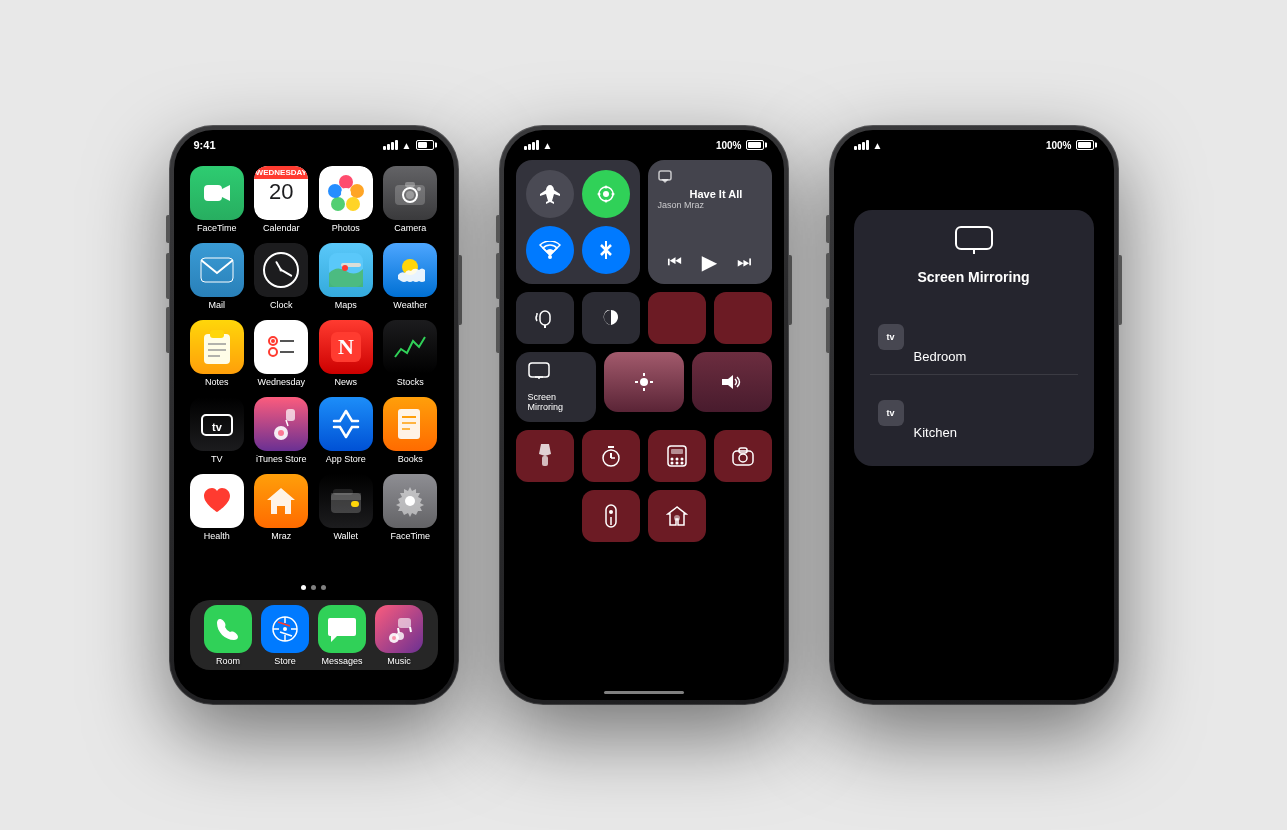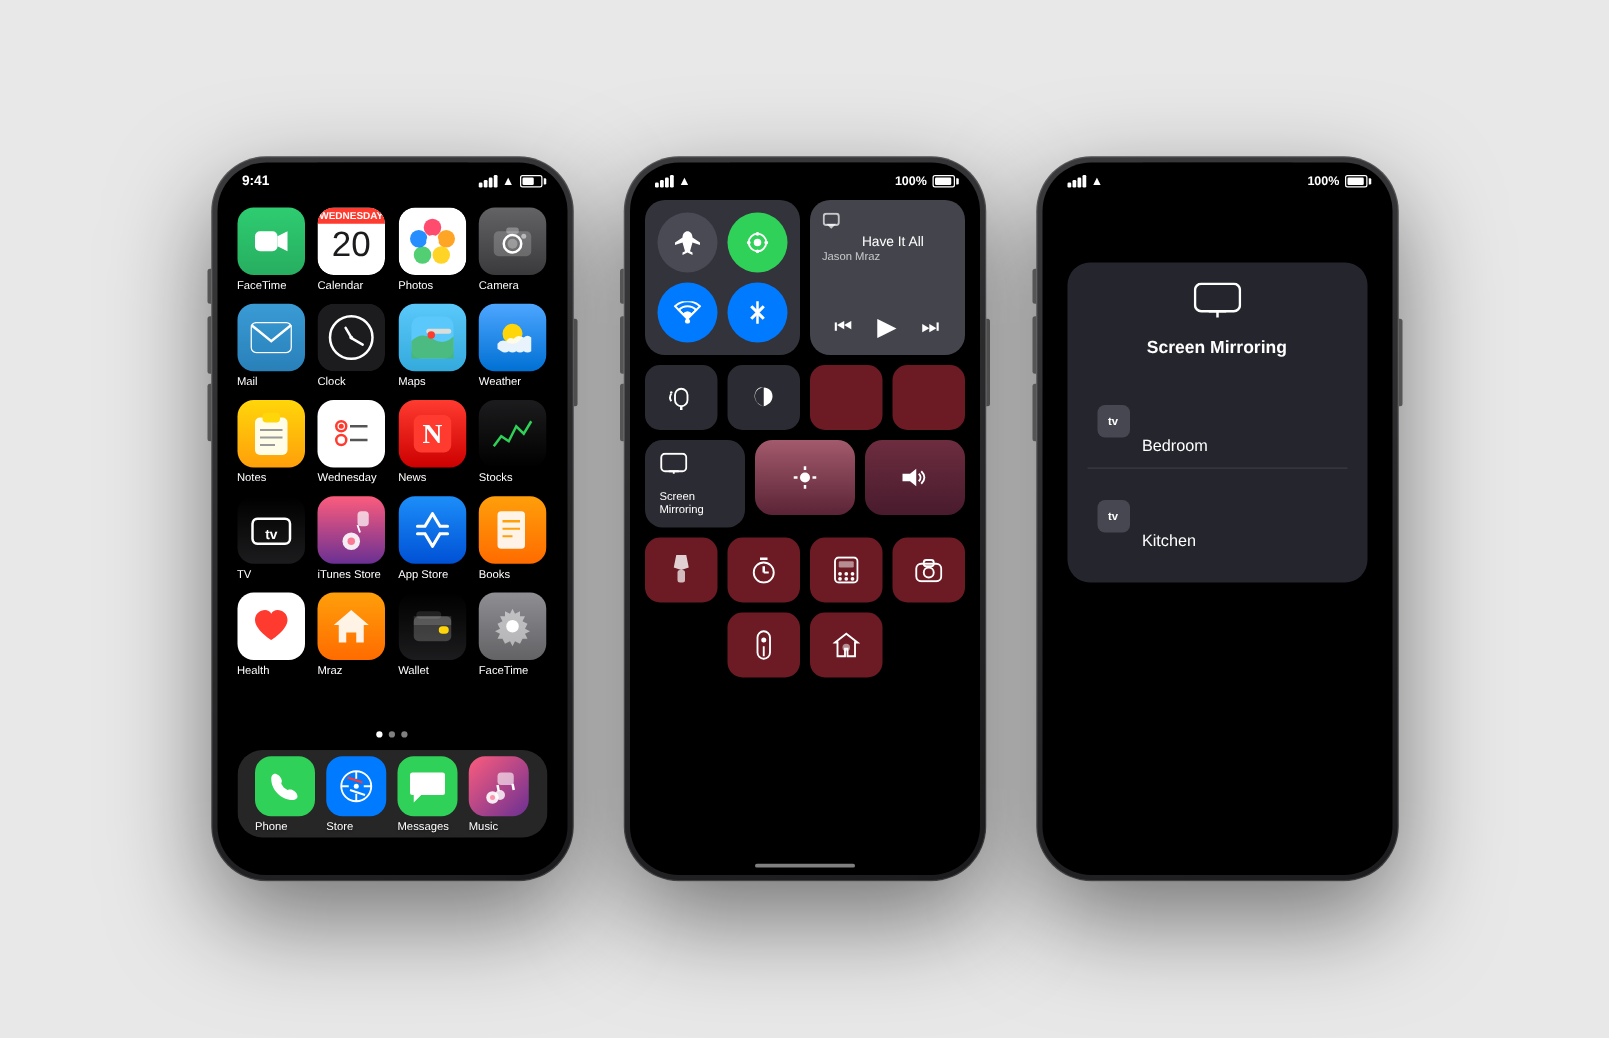--- a/index.html
+++ b/index.html
@@ -161,21 +161,21 @@
       left: 12px;
       right: 12px;
       display: grid;
       grid-template-columns: repeat(4, 1fr);
       gap: 10px;
       padding: 0 4px;
     }
     .app-item {
       display: flex;
       flex-direction: column;
-      align-items: flex-start;
+      align-items: center;
       gap: 3px;
     }
     .app-icon {
       width: 54px;
       height: 54px;
       border-radius: 13px;
       display: flex;
       align-items: center;
       justify-content: center;
       font-size: 24px;
@@ -261,21 +261,21 @@
       width: 100%;
       background: #ff3b30;
       color: white;
       font-size: 8px;
       font-weight: 700;
       text-align: center;
       padding: 2px 0;
       text-transform: uppercase;
     }
     .calendar-date {
-      font-size: 28px;
+      font-size: 22px;
       font-weight: 200;
       color: #1c1c1e;
       line-height: 1.2;
     }
 
     
     .photos-inner {
       width: 100%;
       height: 100%;
       background: white;
@@ -418,21 +418,21 @@
     .cc-music-tile {
       background: rgba(80,80,90,0.85);
       border-radius: 16px;
       padding: 10px;
       display: flex;
       flex-direction: column;
       justify-content: space-between;
     }
     .cc-music-title {
       font-size: 11px;
-      font-weight: 400;
+      font-weight: 700;
       color: white;
       padding-left: 32px;
     }
     .cc-music-artist {
       font-size: 9px;
       color: rgba(255,255,255,0.7);
     }
     .cc-music-controls {
       display: flex;
       justify-content: space-around;
@@ -832,21 +832,21 @@
       <div class="dot"></div>
     </div>
 
     <div class="dock">
       <div class="app-item">
         <div class="app-icon" style="background:#30d158;width:48px;height:48px;">
           <svg width="26" height="26" viewBox="0 0 26 26">
               <path d="M5 3 C5 3 8 3 10 7 C11 9 10 11 10 11 L12 14 L15 16 C15 16 17 15 19 16 C23 18 23 21 23 21 C23 23 21 24 19 24 C10 24 2 16 2 7 C2 5 3 3 5 3Z" fill="white"></path>
             </svg>
         </div>
-        <span class="app-label">Phone</span>
+        <span class="app-label">Room</span>
       </div>
       <div class="app-item">
         <div class="app-icon" style="background:#007aff;width:48px;height:48px;">
           <svg width="30" height="30" viewBox="0 0 30 30">
               <circle cx="15" cy="15" r="12" fill="none" stroke="white" stroke-width="1.5"></circle>
               <circle cx="15" cy="15" r="2" fill="white"></circle>
               <line x1="15" y1="3" x2="15" y2="9" stroke="white" stroke-width="1.5"></line>
               <line x1="15" y1="21" x2="15" y2="27" stroke="white" stroke-width="1.5"></line>
               <line x1="3" y1="15" x2="9" y2="15" stroke="white" stroke-width="1.5"></line>
               <line x1="21" y1="15" x2="27" y2="15" stroke="white" stroke-width="1.5"></line>

